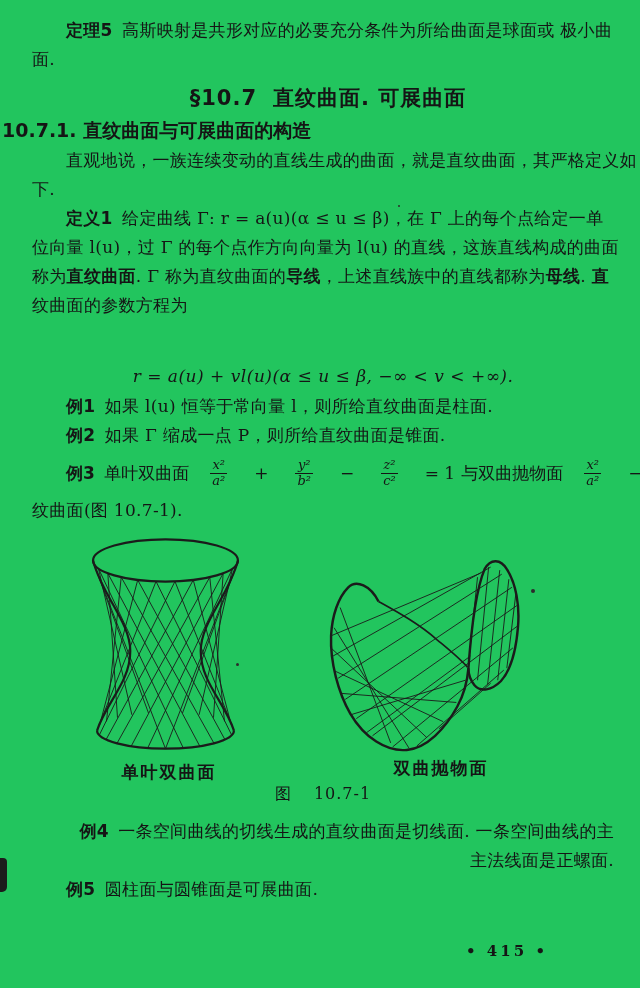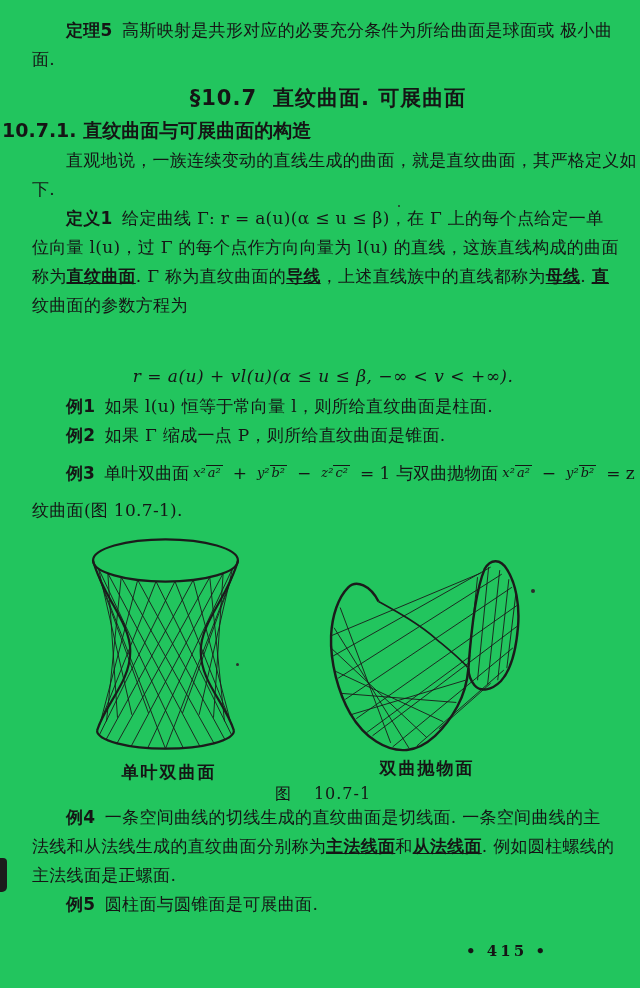--- a/index.html
+++ b/index.html
@@ -2,31 +2,31 @@
 <html><head>
 <meta charset="utf-8">
 <style>
   html,body{margin:0;padding:0;background:#d8d8d4;}
   .page{position:relative;width:640px;height:988px;margin:0 auto;background:#22c55e;
         color:#151515;font-family:"DejaVu Serif","Liberation Serif",serif;overflow:hidden;}
   .content{padding:16px 26px 0 32px;font-size:17px;}
   .ln{line-height:29px;white-space:nowrap;letter-spacing:0.3px;}
   .ind{text-indent:2em;}
   .lbl{font-weight:bold;font-family:"DejaVu Sans","Liberation Sans",sans-serif;margin-right:0.55em;}
-  .b{font-weight:bold;font-family:"DejaVu Sans","Liberation Sans",sans-serif;text-decoration:underline;}
+  .b{font-weight:bold;font-family:"DejaVu Sans","Liberation Sans",sans-serif;}
   .sec-heading{text-align:center;font-weight:bold;font-size:21px;line-height:28px;margin:10px 0 6px;
                font-family:"DejaVu Sans","Liberation Sans",sans-serif;letter-spacing:1px;}
   .sec-heading .num{margin-right:16px;margin-left:10px;}
   .sub-heading{font-weight:bold;font-size:19px;line-height:24px;margin:0 0 4px -30px;
                font-family:"DejaVu Sans","Liberation Sans",sans-serif;white-space:nowrap;}
   .formula{text-align:center;font-style:italic;line-height:32px;font-size:17px;letter-spacing:0.5px;margin-top:40px;}
   .exline{display:flex;align-items:center;height:46px;padding-left:2em;white-space:nowrap;}
   .exline .gap{margin:0 6px;}
-  .frac{display:inline-flex;flex-direction:row;align-items:center;vertical-align:middle;
-        font-style:italic;font-size:13px;line-height:1.15;margin:0 4px;font-family:"DejaVu Serif",serif;}
+  .frac{display:inline-flex;flex-direction:column;align-items:center;vertical-align:middle;
+        font-style:italic;font-size:13px;line-height:1.15;margin:0 21px;font-family:"DejaVu Serif",serif;}
   .frac .den{border-top:1.4px solid #151515;padding:0 2px;}
   .figure-wrap{position:relative;height:264px;margin-top:4px;}
   .fig-svg{position:absolute;}
   .fig-cap{position:absolute;font-size:17px;font-weight:bold;letter-spacing:2px;
            font-family:"DejaVu Sans","Liberation Sans",sans-serif;}
   .fig-label{position:absolute;left:0;width:100%;text-align:center;font-size:16px;letter-spacing:1px;}
   .fig-label .fl{margin-right:22px;}
   .page-number{position:absolute;top:942px;right:92px;font-size:15px;font-weight:bold;letter-spacing:3px;}
   .smudge{position:absolute;left:0;top:858px;width:7px;height:34px;background:#1c1c1c;border-radius:0 4px 5px 0;}
   .speck{position:absolute;background:#2c2c2c;border-radius:50%;}
@@ -160,27 +160,26 @@
           <line x1="112" y1="172" x2="163" y2="127"></line>
         </g>
         <g stroke-width="2.4">
           <path d="M52,46 C44,30 30,24 22,32 C12,42 6,60 5,80 C4,106 12,136 24,157 C38,181 60,195 80,193 C100,191 118,172 130,150 C136,139 140,124 141,112"></path>
           <path d="M141,112 C143,84 147,38 157,14 C163,3 173,4 179,14 C188,28 192,50 190,72 C188,96 183,114 173,125 C164,134 153,136 147,129 C142,123 141,117 141,112"></path>
           <path stroke-width="1.6" d="M52,46 C70,56 92,68 110,84 C122,94 132,102 140,111"></path>
         </g>
       </svg>
 
       <div class="fig-cap" style="left:62px;top:232px;width:150px;text-align:center;">单叶双曲面</div>
-      <div class="fig-cap" style="left:330px;top:228px;width:130px;text-align:center;">双曲抛物面</div>
+      <div class="fig-cap" style="left:344px;top:228px;width:130px;text-align:center;">双曲抛物面</div>
       <div class="fig-label" style="top:255px;"><span class="fl">图</span><span>10.7-1</span></div>
     </div>
 
-    <div style="margin-top:10px;">
+    <div style="margin-top:24px;text-align:right;">
       <div class="ln ind"><span class="lbl">例4</span><span>一条空间曲线的切线生成的直纹曲面是切线面.  一条空间曲线的主</span></div>
-      <div class="ln"><span>法线和从法线生成的直纹曲面分别称为</span><span class="b">主法线面</span><span>和</span><span class="b">从法线面</span><span>.  例如圆柱螺线的</span></div>
       <div class="ln">主法线面是正螺面.</div>
     </div>
 
     <div>
     </div>
 
     <div class="ln ind"><span class="lbl">例5</span><span>圆柱面与圆锥面是可展曲面.</span></div>
 
   </div>
 

